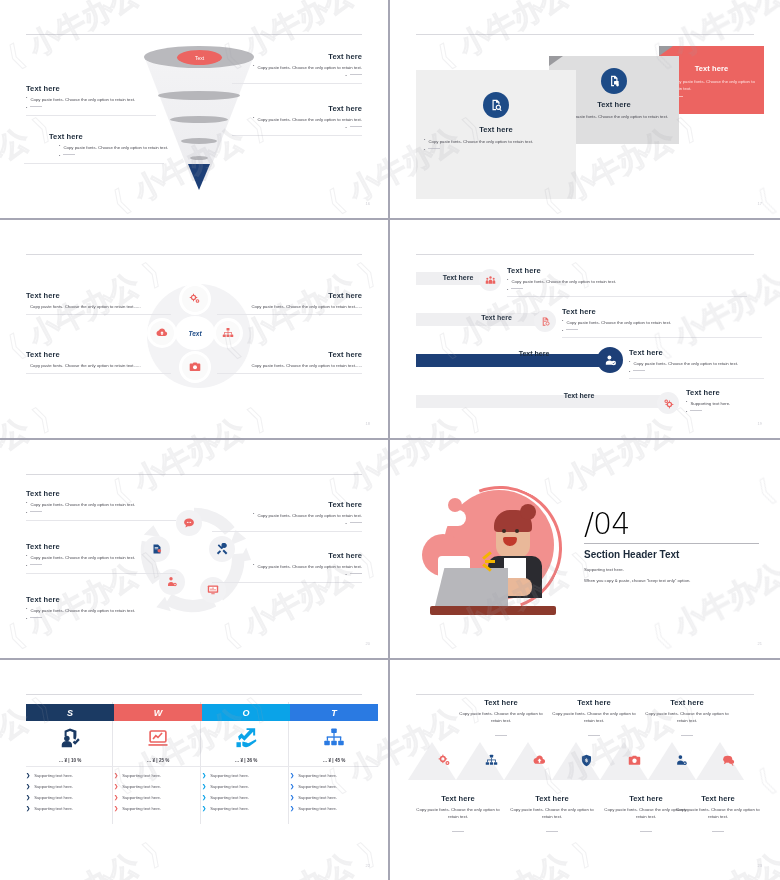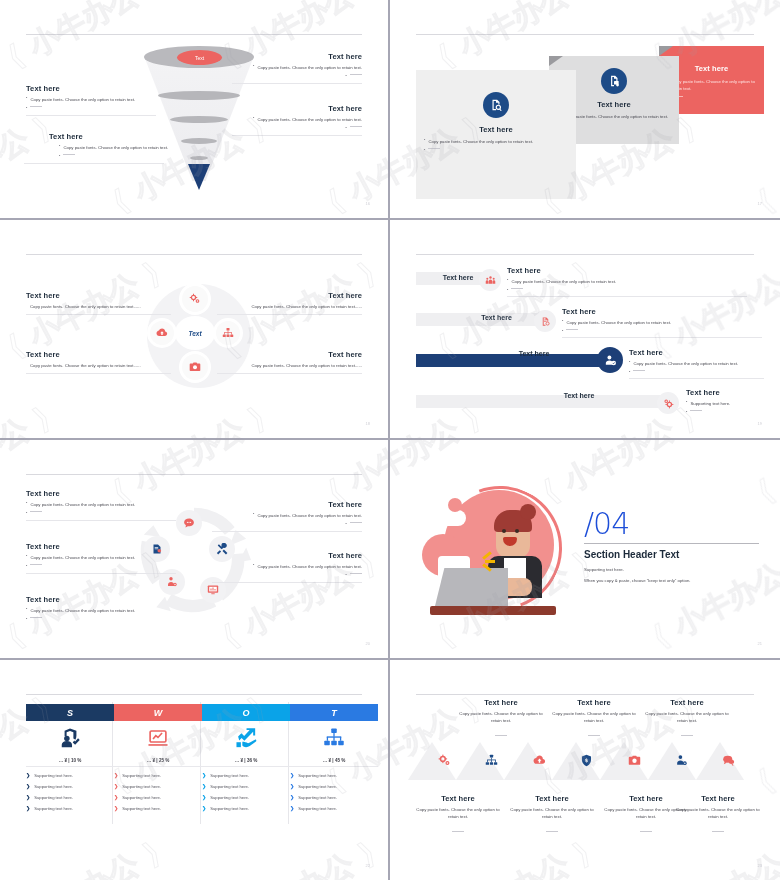--- a/index.html
+++ b/index.html
@@ -72,21 +72,21 @@
 
   
   .arrowring { position:absolute; left:132px; top:58px; width:116px; height:116px; }
   .cyc { position:absolute; border-radius:50%; background:#f2f2f4;
     display:flex; align-items:center; justify-content:center; }
 
   
   .blobA { position:absolute; border-radius:50%; background:#f07f7f; }
   .ring6 { position:absolute; border:3px solid #ef7a7a; border-radius:50%;
     border-bottom-color:transparent; border-left-color:transparent; }
-  .num04 { font-size:30px; font-weight:300; color:#1d4ed8;
+  .num04 { font-size:30px; font-weight:300; color:#000000;
     font-family:"DejaVu Sans", sans-serif; letter-spacing:-1px; }
 
   
   .swcol { position:absolute; top:40px; width:88px; }
   .swhead { height:17px; display:flex; align-items:center; justify-content:center;
     color:#fff; font-size:9px; font-weight:700; font-style:italic; }
   .swpct { text-align:center; font-size:4.6px; font-weight:700; color:#3b3b44;
     padding:3px 0; border-bottom:1px solid #e8e8ec; }
   .swline { display:flex; gap:4px; align-items:center; margin-top:5px;
     font-size:4.2px; color:#55555e; }

